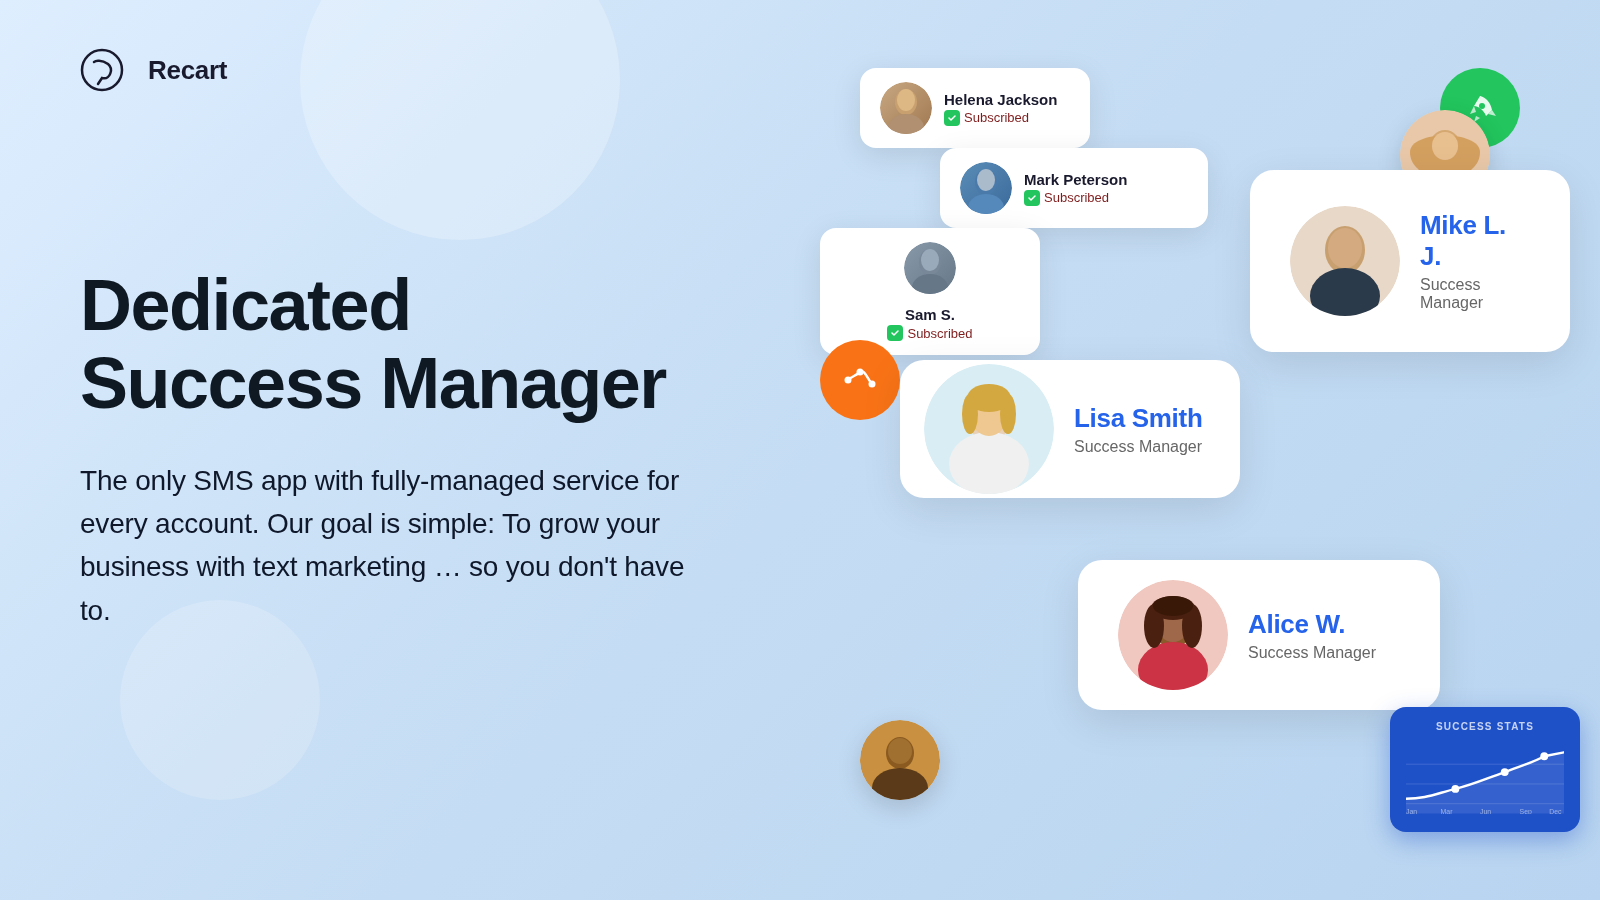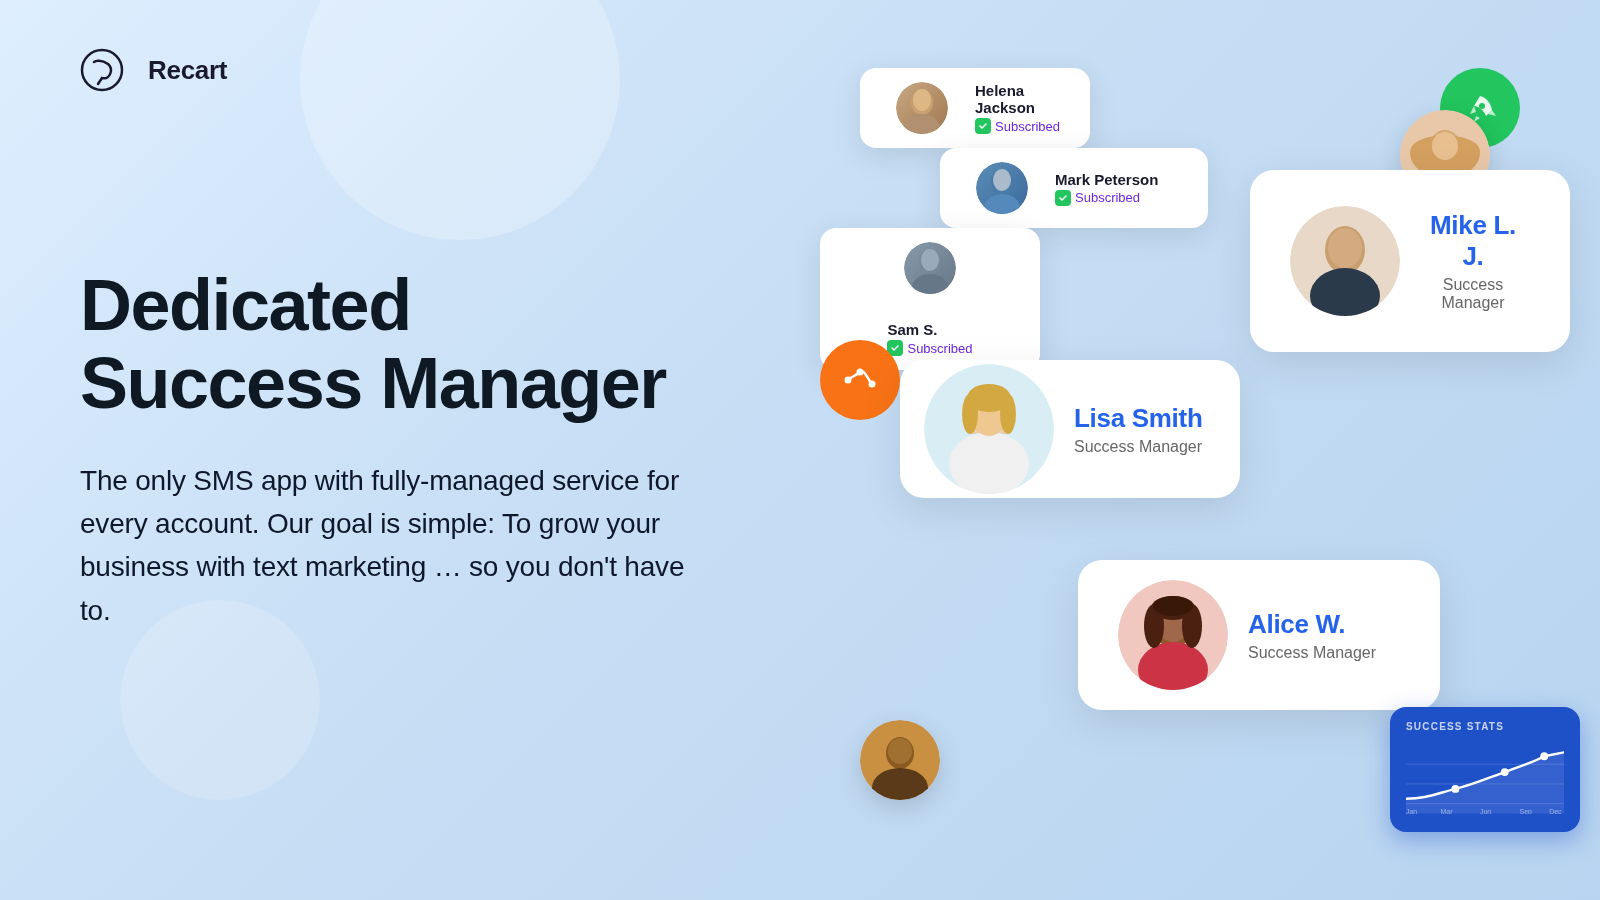--- a/index.html
+++ b/index.html
@@ -85,25 +85,26 @@
       top: 0;
       width: 820px;
       height: 900px;
     }
 
     
     .subscriber-card {
       position: absolute;
       background: white;
       border-radius: 16px;
-      padding: 14px 36px;
-      display: flex;
-      align-items: center;
-      gap: 27px;
+      padding: 14px 20px;
+      display: flex;
+      align-items: center;
+      gap: 12px;
       box-shadow: 0 8px 30px rgba(0,0,0,0.1);
+      text-align: center;
     }
     .subscriber-avatar {
       width: 52px;
       height: 52px;
       border-radius: 50%;
       overflow: hidden;
       flex-shrink: 0;
     }
     .subscriber-info {}
     .subscriber-name {
@@ -123,21 +124,21 @@
       background: #22c55e;
       border-radius: 4px;
       display: flex;
       align-items: center;
       justify-content: center;
       flex-shrink: 0;
     }
     .status-icon svg { width: 10px; height: 10px; }
     .status-text {
       font-size: 13px;
-      color: #6d28d9;
+      color: #7f1d1d;
       font-weight: 500;
     }
 
     
     .card-helena {
       top: 68px;
       left: 80px;
       width: 230px;
     }
     
@@ -267,20 +268,21 @@
       right: 20px;
       box-shadow: 0 8px 24px rgba(30,80,200,0.4);
     }
     .stats-title {
       font-size: 10px;
       font-weight: 700;
       color: rgba(255,255,255,0.75);
       letter-spacing: 1.2px;
       text-transform: uppercase;
       margin-bottom: 12px;
+      text-align: center;
     }
     .stats-chart {
       width: 100%;
       height: 70px;
     }
 
     
     .avatar-bg {
       width: 100%;
       height: 100%;
@@ -416,21 +418,21 @@
     <svg viewBox="0 0 90 90" width="90" height="90">
       <circle cx="45" cy="45" r="45" fill="#e8c8a8"></circle>
       <ellipse cx="45" cy="38" rx="16" ry="18" fill="#d4a870"></ellipse>
       <ellipse cx="45" cy="72" rx="32" ry="22" fill="#c8956a"></ellipse>
 
       <path d="M10 42 C10 20, 80 20, 80 42 C80 55, 70 65, 45 70 C20 65, 10 55, 10 42Z" fill="#d4a060"></path>
       <ellipse cx="45" cy="36" rx="13" ry="14" fill="#e8c090"></ellipse>
     </svg>
   </div>
 
-  <div class="manager-card card-mike" style="padding:20px;text-align:center;">
+  <div class="manager-card card-mike" style="padding:20px;">
     <div class="manager-photo">
       <svg viewBox="0 0 110 110" width="110" height="110">
         <circle cx="55" cy="55" r="55" fill="#e8d8c8"></circle>
         <ellipse cx="55" cy="44" rx="20" ry="24" fill="#c8a070"></ellipse>
         <ellipse cx="55" cy="90" rx="35" ry="28" fill="#2a3a4a"></ellipse>
         <ellipse cx="55" cy="42" rx="17" ry="20" fill="#d4aa80"></ellipse>
       </svg>
     </div>
     <div class="manager-info">
       <div class="manager-name">Mike L. J.</div>

